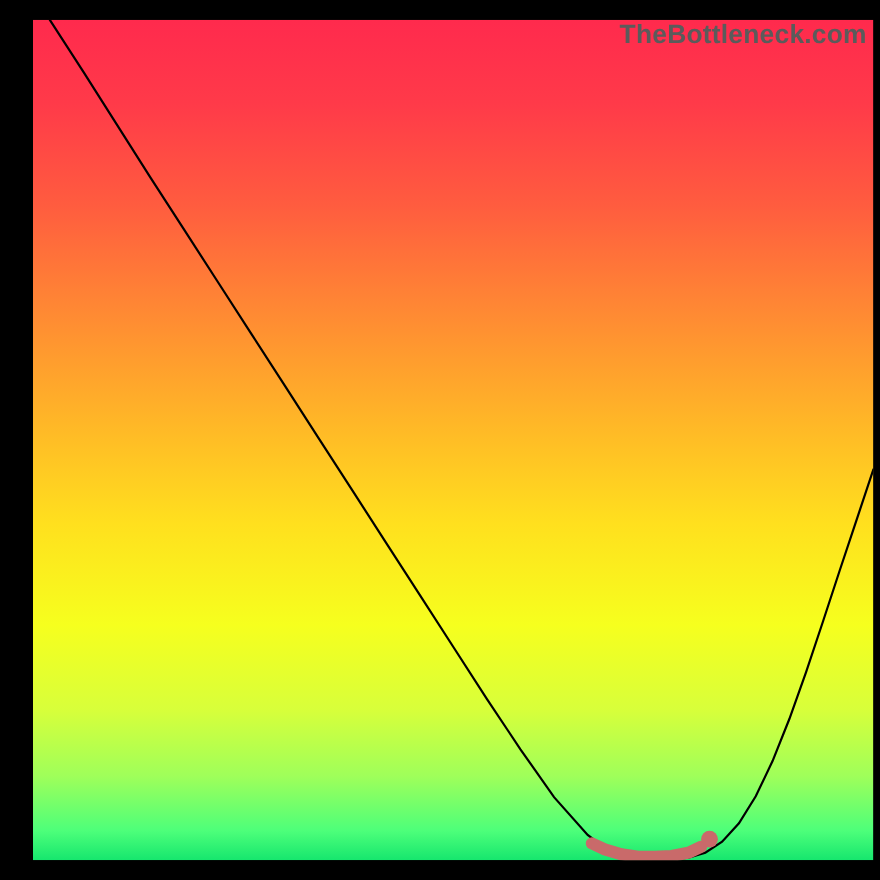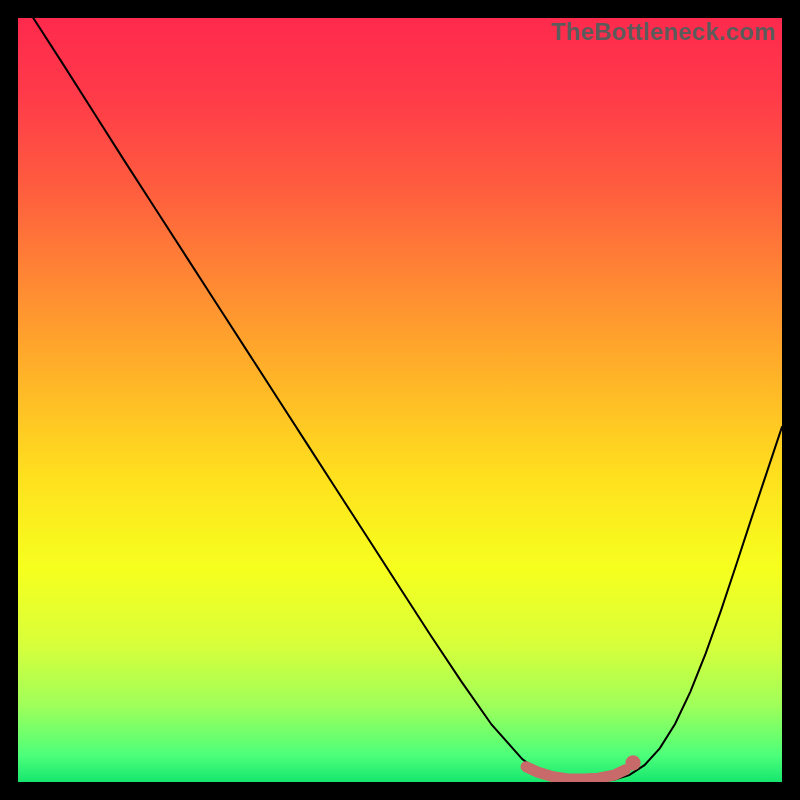--- a/index.html
+++ b/index.html
@@ -6,21 +6,21 @@
     margin: 0;
     padding: 0;
     width: 800px;
     height: 800px;
     background: #000;
     overflow: hidden;
     font-family: Arial, Helvetica, sans-serif;
   }
   .frame {
     position: absolute;
-    left: 18px;
+    left: 30px;
     top: 18px;
     width: 764px;
     height: 764px;
     background: #000;
   }
   .watermark {
     position: absolute;
     top: 0px;
     right: 6px;
     color: #5b5b5b;

